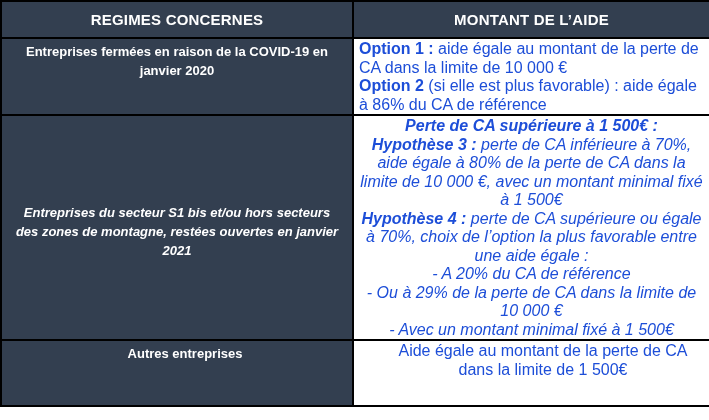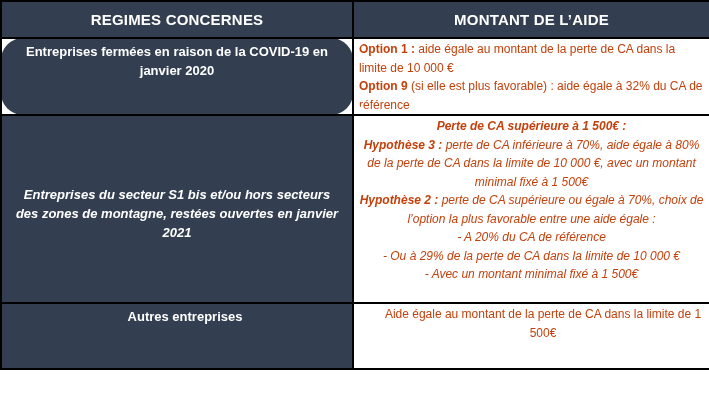--- a/index.html
+++ b/index.html
@@ -22,27 +22,27 @@
     font-size:15px;font-weight:bold;text-align:center;vertical-align:middle;
     height:33px;letter-spacing:0.2px;
   }
   td.regime{
     background:#333F50;color:#ffffff;
     font-size:13px;font-weight:bold;text-align:center;vertical-align:top;
     padding:3px 12px 0 12px;line-height:19px;
   }
   td.regime.v-mid{vertical-align:middle;padding-top:8px;}
   td.aide{
-    background:#ffffff;color:#c2410c;
-    font-size:12px;text-align:center;vertical-align:top;
+    background:#ffffff;color:#1d4ed8;
+    font-size:16px;text-align:center;vertical-align:top;
     padding:1px 5px 0 5px;line-height:18.5px;
   }
   td.aide.align-left{text-align:left;}
   td.aide p{margin:0;}
-  .r1 td{height:71px;border-radius:22px;}
+  .r1 td{height:71px;}
   .r2 td{height:54px;}
   .r3 td{height:178px;font-style:italic;}
   .r4 td{height:61px;padding-left:28px;}
   b{font-weight:bold;}
 </style>
 </head>
 <body>
 
 <div class="page">
   <table class="aid">
@@ -55,31 +55,31 @@
         <th class="hdr">REGIMES CONCERNES</th>
         <th class="hdr">MONTANT DE L’AIDE</th>
       </tr>
     </thead>
     <tbody>
 
       <tr class="r1">
         <td class="regime">Entreprises fermées en raison de la COVID-19 en janvier 2020</td>
         <td class="aide align-left">
           <p><b>Option 1 :</b><span> aide égale au montant de la perte de CA dans la limite de 10 000 €</span></p>
-          <p><b>Option 9</b><span> (si elle est plus favorable) : aide égale à 32% du CA de référence</span></p>
+          <p><b>Option 2</b><span> (si elle est plus favorable) : aide égale à 86% du CA de référence</span></p>
         </td>
       </tr>
 
 
       <tr class="r3">
         <td class="regime v-mid">Entreprises du secteur S1 bis et/ou hors secteurs des zones de montagne, restées ouvertes en janvier 2021</td>
         <td class="aide">
           <p><b>Perte de CA supérieure à 1 500€ :</b></p>
           <p><b>Hypothèse 3 :</b><span> perte de CA inférieure à 70%, aide égale à 80% de la perte de CA dans la limite de 10 000 €, avec un montant minimal fixé à 1 500€</span></p>
-          <p><b>Hypothèse 2 :</b><span> perte de CA supérieure ou égale à 70%, choix de l’option la plus favorable entre une aide égale :</span></p>
+          <p><b>Hypothèse 4 :</b><span> perte de CA supérieure ou égale à 70%, choix de l’option la plus favorable entre une aide égale :</span></p>
           <p>- A 20% du CA de référence</p>
           <p>- Ou à 29% de la perte de CA dans la limite de 10 000 €</p>
           <p>- Avec un montant minimal fixé à 1 500€</p>
         </td>
       </tr>
 
       <tr class="r4">
         <td class="regime">Autres entreprises</td>
         <td class="aide">
           <p>Aide égale au montant de la perte de CA dans la limite de 1 500€</p>

